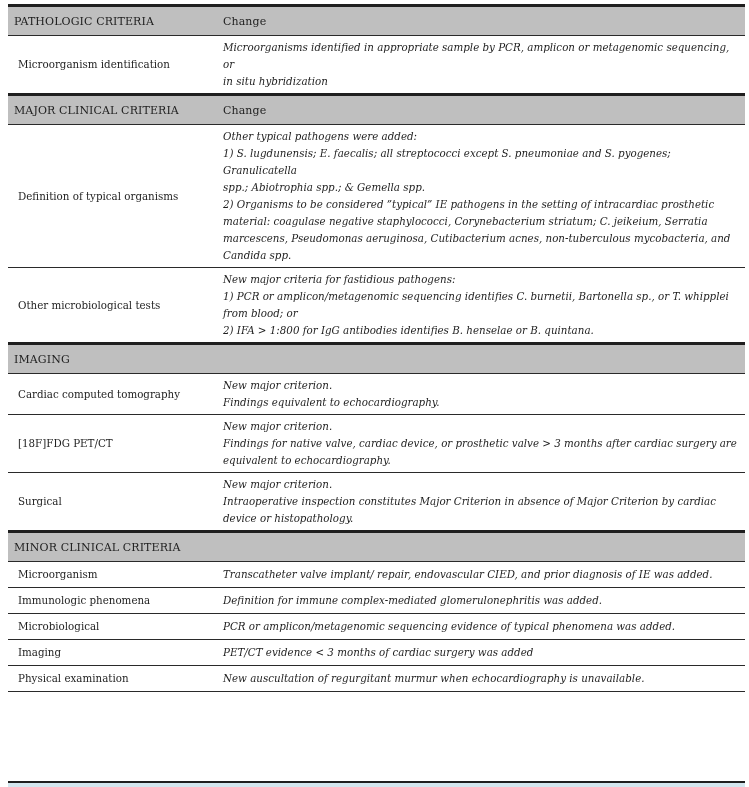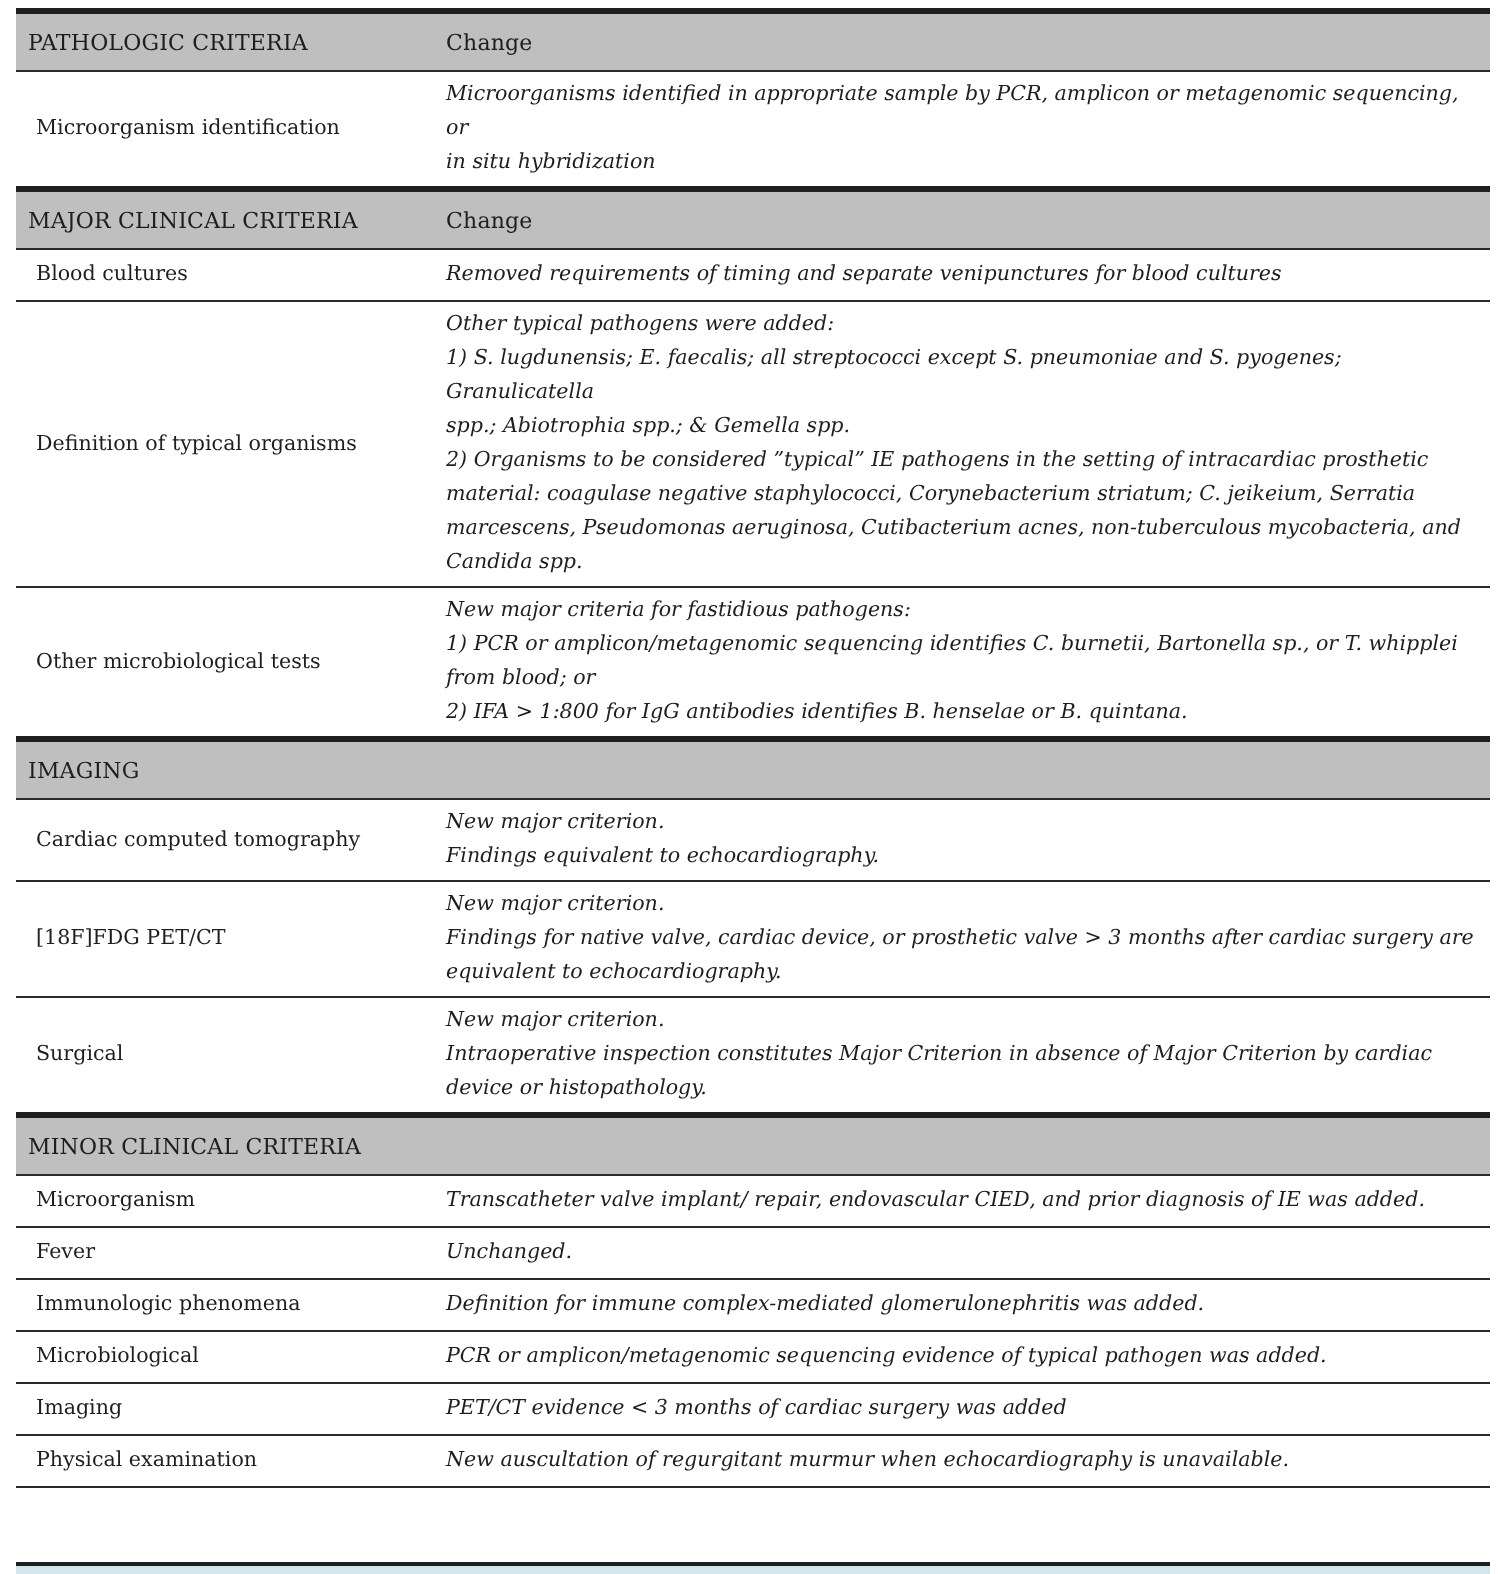--- a/index.html
+++ b/index.html
@@ -69,26 +69,20 @@
         <td class="col1">Microorganism identification</td>
         <td class="col2">
           <span class="line">Microorganisms identified in appropriate sample by PCR, amplicon or metagenomic sequencing, or</span>
           <span class="line">in situ hybridization</span>
         </td>
       </tr>
       <tr class="section-row">
         <td class="col1">MAJOR CLINICAL CRITERIA</td>
         <td class="col2">Change</td>
       </tr>
-      <tr class="data-row single">
-        <td class="col1">Blood cultures</td>
-        <td class="col2">
-          <span class="line">Removed requirements of timing and separate venipunctures for blood cultures</span>
-        </td>
-      </tr>
       <tr class="data-row">
         <td class="col1">Definition of typical organisms</td>
         <td class="col2">
           <span class="line">Other typical pathogens were added:</span>
           <span class="line">1) S. lugdunensis; E. faecalis; all streptococci except S. pneumoniae and S. pyogenes; Granulicatella</span>
           <span class="line">spp.; Abiotrophia spp.; &amp; Gemella spp.</span>
           <span class="line">2) Organisms to be considered ”typical” IE pathogens in the setting of intracardiac prosthetic</span>
           <span class="line">material: coagulase negative staphylococci, Corynebacterium striatum; C. jeikeium, Serratia</span>
           <span class="line">marcescens, Pseudomonas aeruginosa, Cutibacterium acnes, non-tuberculous mycobacteria, and</span>
           <span class="line">Candida spp.</span>
@@ -134,35 +128,29 @@
         <td class="col1">MINOR CLINICAL CRITERIA</td>
         <td class="col2"></td>
       </tr>
       <tr class="data-row single">
         <td class="col1">Microorganism</td>
         <td class="col2">
           <span class="line">Transcatheter valve implant/ repair, endovascular CIED, and prior diagnosis of IE was added.</span>
         </td>
       </tr>
       <tr class="data-row single">
-        <td class="col1">Fever</td>
-        <td class="col2">
-          <span class="line">Unchanged.</span>
-        </td>
-      </tr>
-      <tr class="data-row single">
         <td class="col1">Immunologic phenomena</td>
         <td class="col2">
           <span class="line">Definition for immune complex-mediated glomerulonephritis was added.</span>
         </td>
       </tr>
       <tr class="data-row single">
         <td class="col1">Microbiological</td>
         <td class="col2">
-          <span class="line">PCR or amplicon/metagenomic sequencing evidence of typical pathogen was added.</span>
+          <span class="line">PCR or amplicon/metagenomic sequencing evidence of typical phenomena was added.</span>
         </td>
       </tr>
       <tr class="data-row single">
         <td class="col1">Imaging</td>
         <td class="col2">
           <span class="line">PET/CT evidence &lt; 3 months of cardiac surgery was added</span>
         </td>
       </tr>
       <tr class="data-row single">
         <td class="col1">Physical examination</td>

